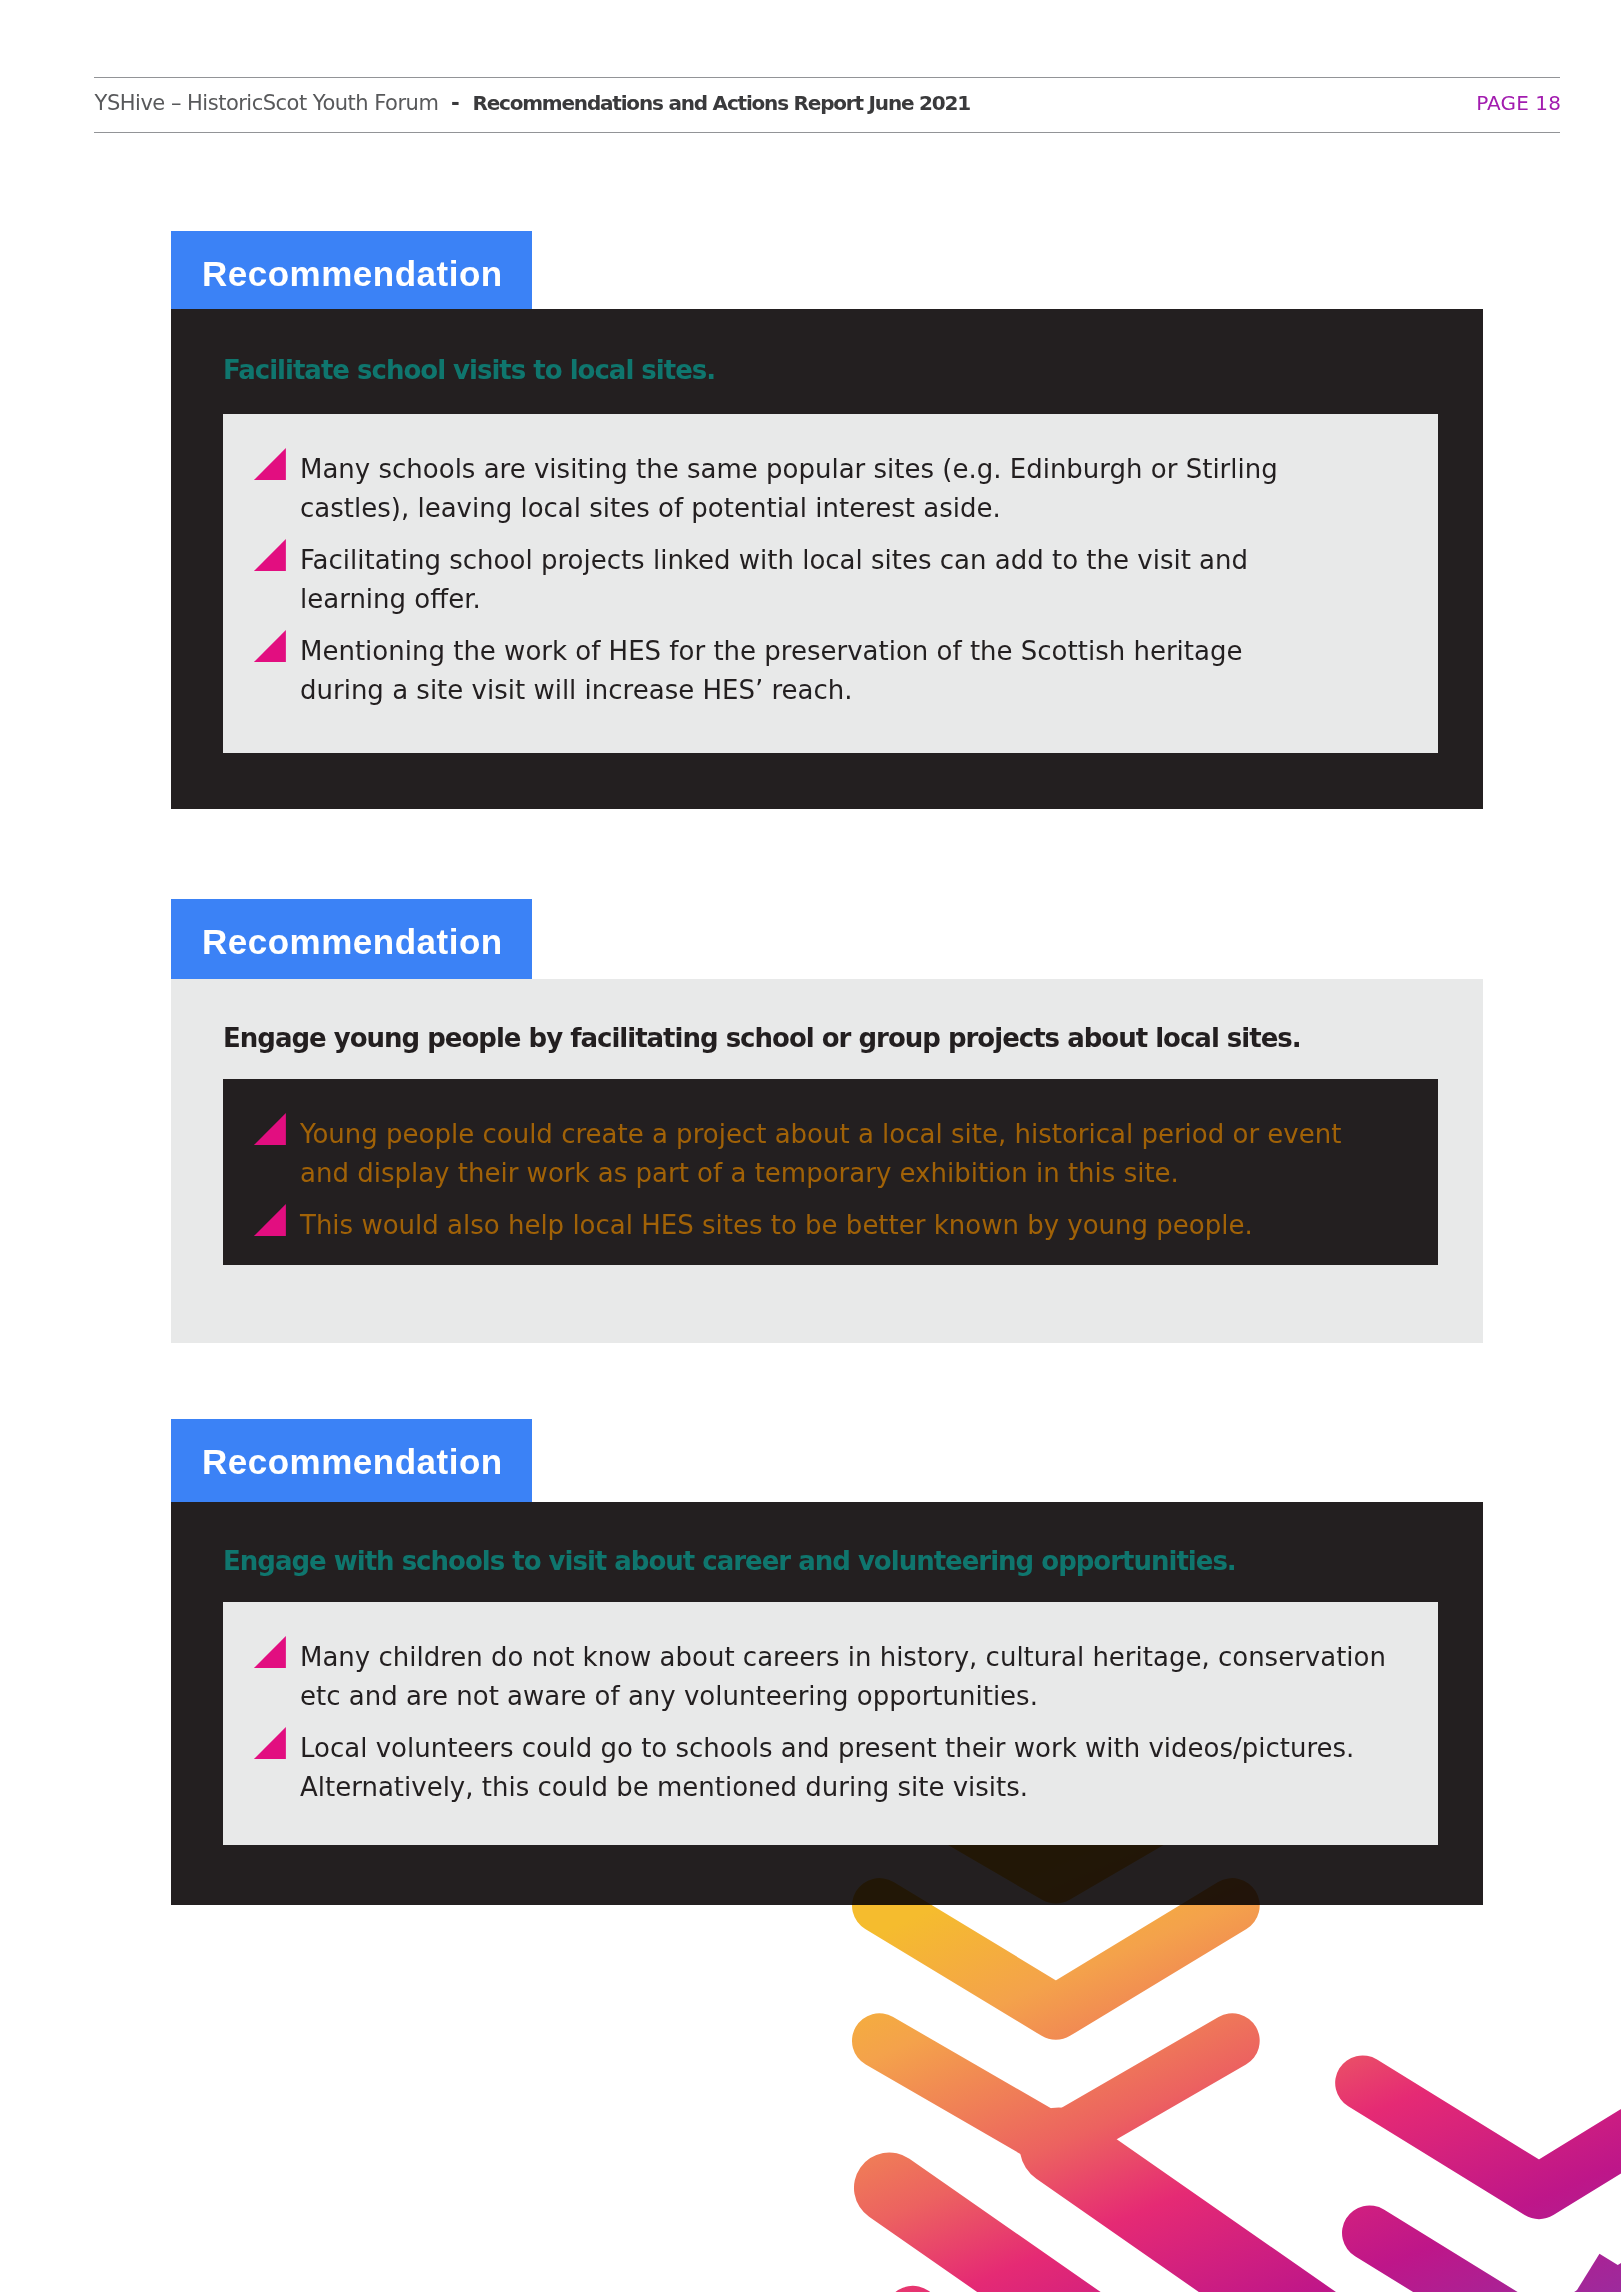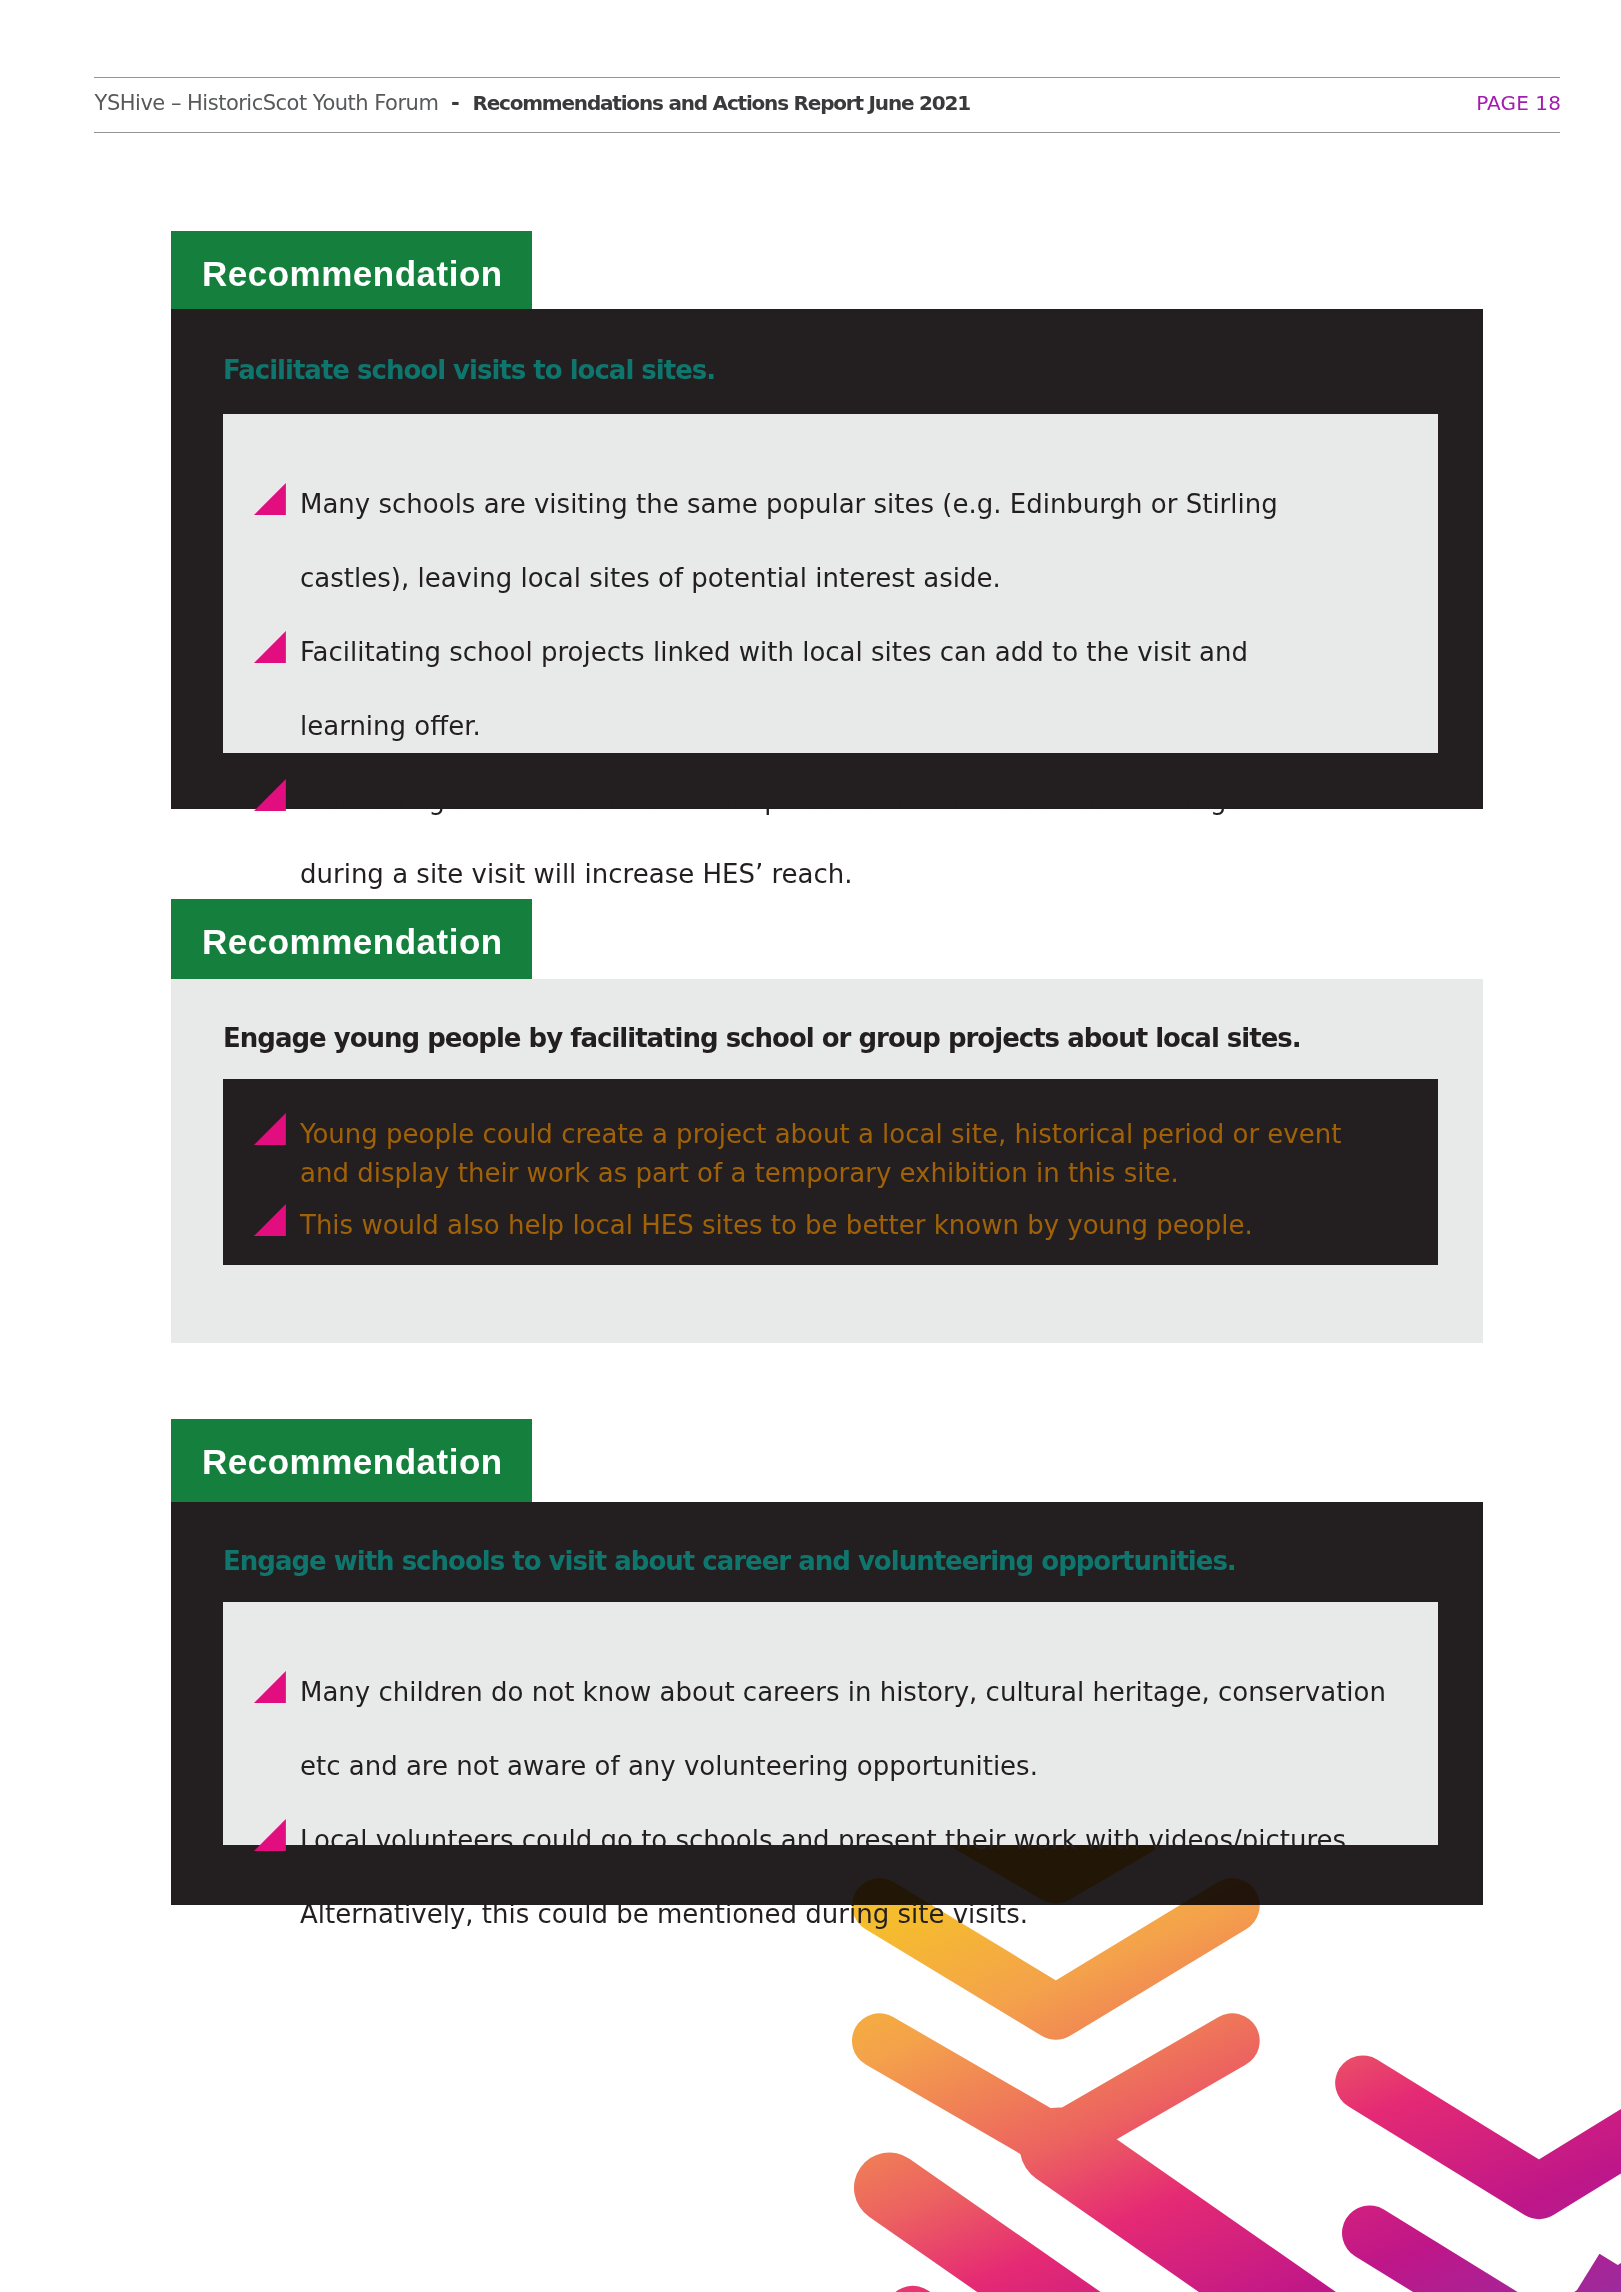--- a/index.html
+++ b/index.html
@@ -18,42 +18,42 @@
   .hdr-left .sep .gap{display:inline-block;width:12.7px;letter-spacing:0;}
   .hdr-left .bold{font-weight:bold;color:#3a3a3c;font-size:20px;letter-spacing:-1.2px;}
   .hdr-right{position:absolute;right:-1px;top:15px;font-size:20px;line-height:1;
              color:#a21caf;white-space:nowrap;letter-spacing:0.1px;}
 
   
   .deco{position:absolute;left:0;top:0;width:1621px;height:2293px;pointer-events:none;mix-blend-mode:multiply;}
 
   
   .block{position:absolute;}
-  .tab{position:absolute;background:#15803d;}
+  .tab{position:absolute;background:#3b82f6;}
   .tab span{position:absolute;color:#ffffff;font-weight:bold;font-size:35px;line-height:1;
             font-family:"Liberation Sans",sans-serif;left:31px;top:24.6px;letter-spacing:0.5px;}
   .outer{position:absolute;}
   .outer.dark{background:#231f20;}
   .outer.light{background:#e8e9e9;}
   .heading{position:absolute;font-weight:bold;font-size:26px;letter-spacing:-1px;
            line-height:26px;white-space:nowrap;}
   .heading.on-dark{color:#0f766e;}
   .heading.on-light{color:#231f20;}
   .inner{position:absolute;}
   .inner.dark{background:#231f20;}
   .inner.light{background:#e8e9e9;}
   .bullets{position:absolute;}
   .bullet{position:relative;padding-left:49px;margin-bottom:13px;}
   .bullet:last-child{margin-bottom:0;}
   .bullet .tri{position:absolute;left:2.9px;top:-2px;width:32px;height:32px;
       background:#e20e80;
       -webkit-clip-path:polygon(100% 0,100% 100%,0 100%);
       clip-path:polygon(100% 0,100% 100%,0 100%);}
   .bullet .txt{display:block;font-size:26px;line-height:39px;white-space:nowrap;}
-  .bullets.on-light .txt{color:#231f20;margin-top:35px;}
+  .bullets.on-light .txt{color:#231f20;}
   .bullets.on-dark  .txt{color:#a16207;}
 </style>
 </head>
 <body>
 
 <div class="page">
 
   <div class="hdr">
     <div class="hdr-left"><span>YSHive – HistoricScot Youth Forum</span><span class="sep"><span class="gap"></span><span>-</span><span class="gap"></span></span><span class="bold">Recommendations and Actions Report June 2021</span></div>
     <div class="hdr-right">PAGE 18</div>

